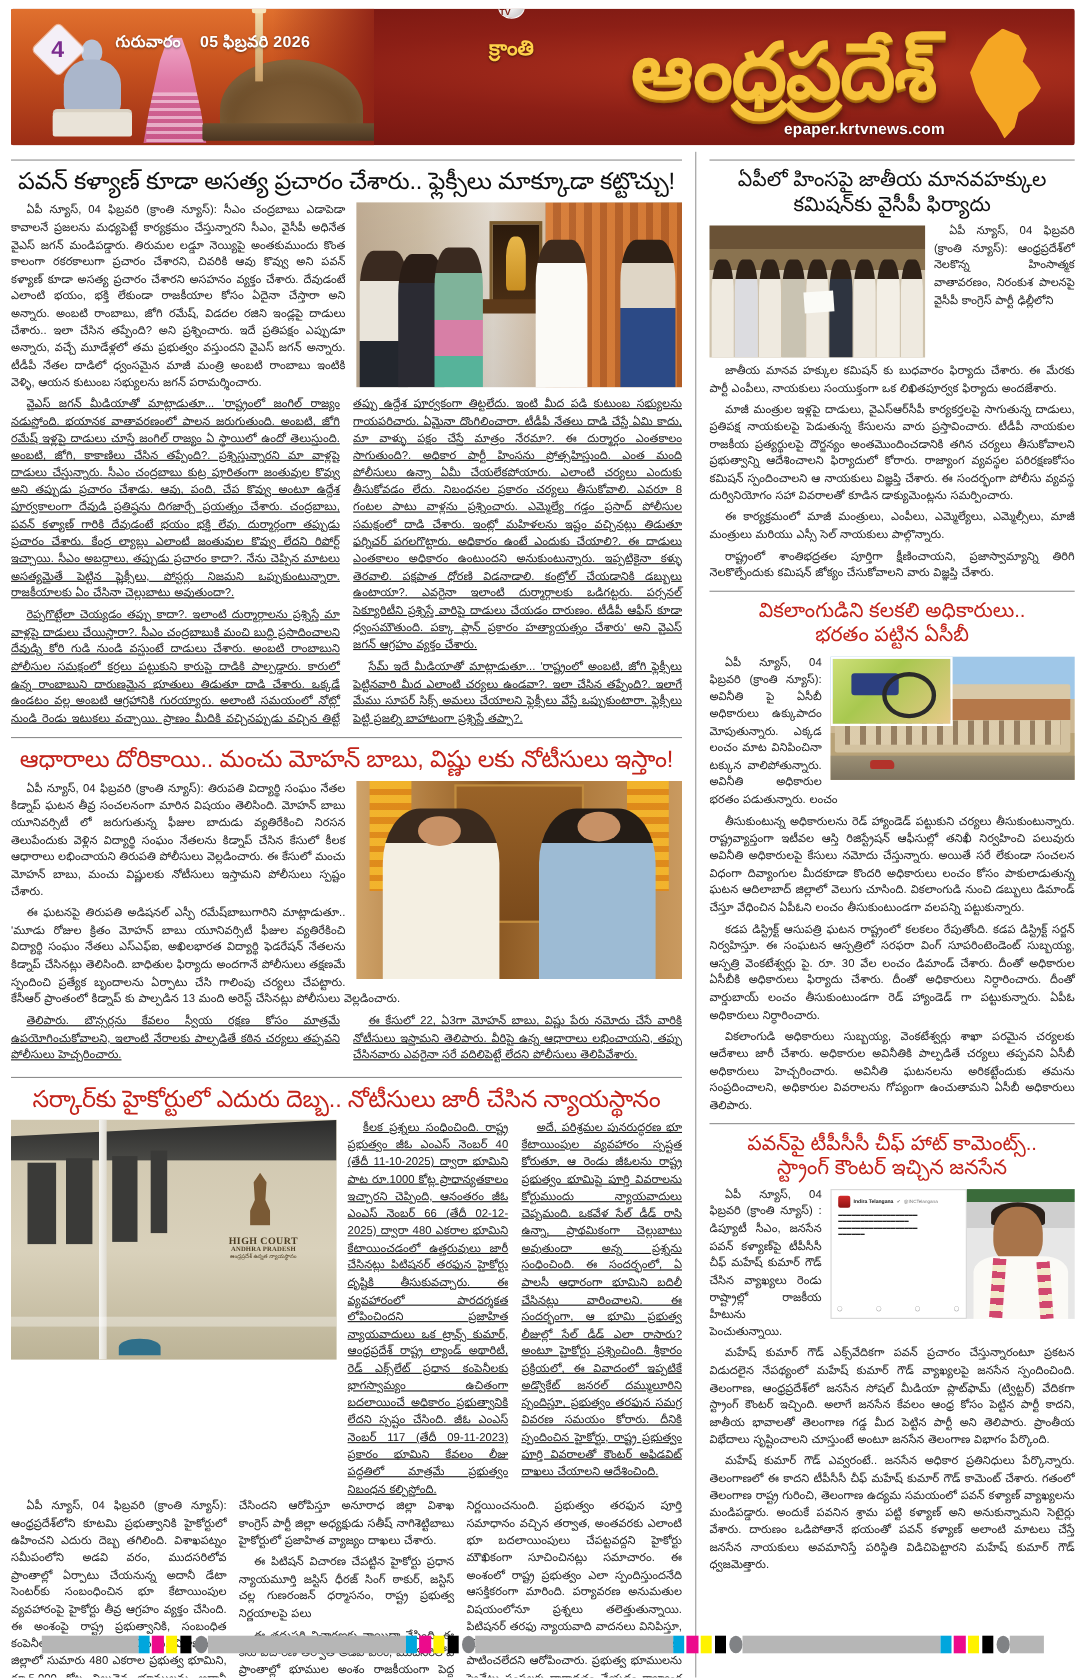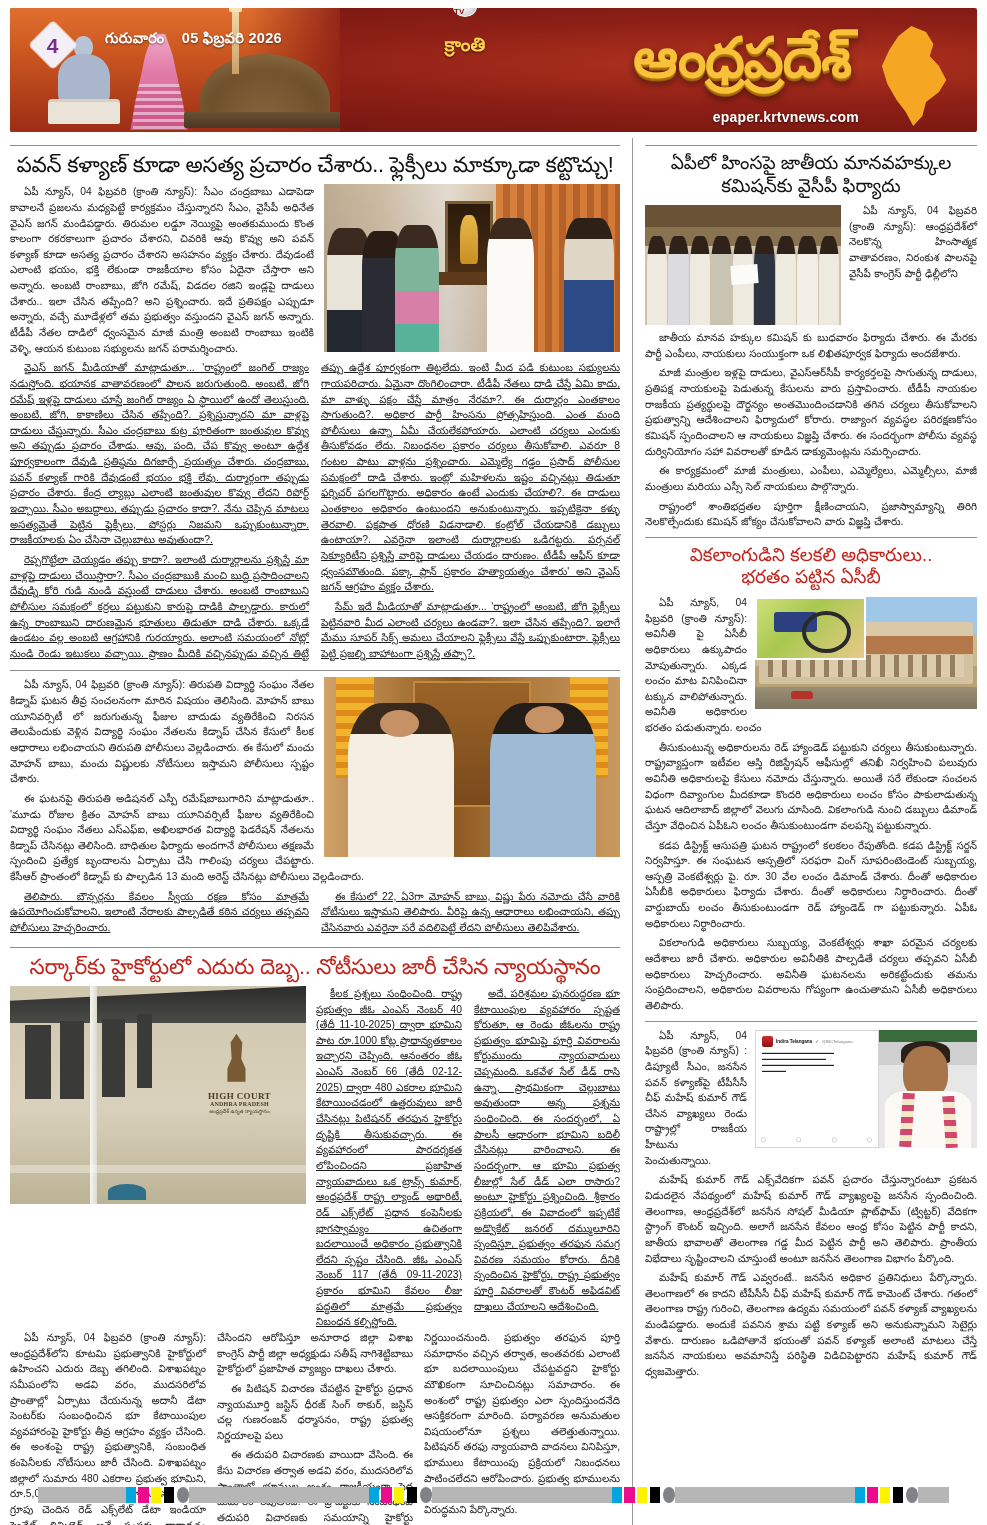--- a/index.html
+++ b/index.html
@@ -117,21 +117,21 @@
     color:#ffd24a; font-size:19px; font-weight:700; line-height:1;
     text-shadow: 0 1px 2px rgba(0,0,0,.6);
   }
   .mh-logo .flame {
     width:16px;height:22px;border-radius:50% 50% 50% 50%/60% 60% 40% 40%;
     background: linear-gradient(180deg,#fff2a8,#ffb21e 60%,#f07c12);
   }
 
   .mh-title {
     position: absolute; right: 126px; top: 24px;
-    font-size: 56px; line-height: .96; font-weight: 700;
+    font-size: 71px; line-height: .96; font-weight: 700;
     color: #f7c23a;
     font-family: "Liberation Serif", "DejaVu Serif", serif;
     letter-spacing: -1px;
     text-shadow:
       0 1px 0 #b87a11, 0 2px 0 #a96d0d, 0 3px 0 #97600b,
       0 5px 8px rgba(0,0,0,.55);
     white-space: nowrap;
   }
   .mh-map {
     position: absolute; right: 16px; top: 18px; width: 92px; height: 100px;
@@ -522,20 +522,21 @@
       <div class="body-text cols2">
         <p>వైఎస్ జగన్ మీడియాతో మాట్లాడుతూ... 'రాష్ట్రంలో జంగిల్ రాజ్యం నడుస్తోంది. భయానక వాతావరణంలో పాలన జరుగుతుంది. అంబటి, జోగి రమేష్ ఇళ్లపై దాడులు చూస్తే జంగిల్ రాజ్యం ఏ స్థాయిలో ఉందో తెలుస్తుంది. అంబటి, జోగి, కాకాణిలు చేసిన తప్పేంది?. ప్రశ్నిస్తున్నారని మా వాళ్లపై దాడులు చేస్తున్నారు. సీఎం చంద్రబాబు కుట్ర పూరితంగా జంతువుల కొవ్వు అని తప్పుడు ప్రచారం చేశాడు. ఆవు, పంది, చేప కొవ్వు అంటూ ఉద్దేశ పూర్వకాలంగా దేవుడి ప్రతిష్ఠను దిగజార్చే ప్రయత్నం చేశారు. చంద్రబాబు, పవన్ కళ్యాణ్ గారికి దేవుడంటే భయం భక్తి లేవు. దుర్మార్గంగా తప్పుడు ప్రచారం చేశారు. కేంద్ర ల్యాబ్లు ఎలాంటి జంతువుల కొవ్వు లేదని రిపోర్ట్ ఇచ్చాయి. సీఎం అబద్దాలు, తప్పుడు ప్రచారం కాదా?. నేను చెప్పిన మాటలు అసత్యమైతే పెట్టిన ఫ్లెక్సీలు, పోస్టర్లు నిజమని ఒప్పుకుంటున్నారా. రాజకీయాలకు ఏం చేసినా చెల్లుబాటు అవుతుందా?.</p>
         <p>రెప్పగొట్టేలా చెయ్యడం తప్పు కాదా?. ఇలాంటి దుర్మార్గాలను ప్రశ్నిస్తే మా వాళ్లపై దాడులు చేయిస్తారా?. సీఎం చంద్రబాబుకి మంచి బుద్ది ప్రసాదించాలని దేవుడ్ని కోరి గుడి నుండి వస్తుంటే దాడులు చేశారు. అంబటి రాంబాబుని పోలీసుల సమక్షంలో కర్రలు పట్టుకుని కారుపై దాడికి పాల్పడ్డారు. కారులో ఉన్న రాంబాబుని దారుణమైన భూతులు తిడుతూ దాడి చేశారు. ఒక్కడే ఉండటం వల్ల అంబటి ఆగ్రహానికి గురయ్యారు. అలాంటి సమయంలో నోట్లో నుండి రెండు ఇటుకలు వచ్చాయి. ప్రాణం మీదికి వచ్చినప్పుడు వచ్చిన తిట్టే తప్పు ఉద్దేశ పూర్వకంగా తిట్టలేదు. ఇంటి మీద పడి కుటుంబ సభ్యులను గాయపరిచారు. ఏమైనా దొంగిలించారా. టీడీపీ నేతలు దాడి చేస్తే ఏమి కాదు, మా వాళ్ళు పక్షం చేస్తే మాత్రం నేరమా?. ఈ దుర్మార్గం ఎంతకాలం సాగుతుంది?. అధికార పార్టీ హింసను ప్రోత్సహిస్తుంది. ఎంత మంది పోలీసులు ఉన్నా ఏమీ చేయలేకపోయారు. ఎలాంటి చర్యలు ఎందుకు తీసుకోవడం లేదు. నిబంధనల ప్రకారం చర్యలు తీసుకోవాలి. ఎవరూ 8 గంటల పాటు వాళ్లను ప్రశ్నించారు. ఎమ్మెల్యే గడ్డం ప్రసాద్ పోలీసుల సమక్షంలో దాడి చేశారు. ఇంట్లో మహిళలను ఇష్టం వచ్చినట్లు తిడుతూ ఫర్నిచర్ పగలగొట్టారు. అధికారం ఉంటే ఎందుకు చేయాలి?. ఈ దాడులు ఎంతకాలం అధికారం ఉంటుందని అనుకుంటున్నారు. ఇప్పటికైనా కళ్ళు తెరవాలి. పక్షపాత ధోరణి విడనాడాలి. కంట్రోల్ చేయడానికి డబ్బులు ఉంటాయా?. ఎవరైనా ఇలాంటి దుర్మార్గాలకు ఒడిగట్టరు.  పర్సనల్ సెక్యూరిటీని ప్రశ్నిస్తే వారిపై దాడులు చేయడం దారుణం. టీడీపీ ఆఫీస్ కూడా ధ్వంసమౌతుంది. పక్కా ప్లాన్ ప్రకారం హత్యాయత్నం చేశారు' అని వైఎస్ జగన్ ఆగ్రహం వ్యక్తం చేశారు.</p>
         <p>సేమ్ ఇదే మీడియాతో మాట్లాడుతూ... 'రాష్ట్రంలో అంబటి, జోగి ఫ్లెక్సీలు పెట్టినవారి మీద ఎలాంటి చర్యలు ఉండవా?. ఇలా చేసిన తప్పేంది?. ఇలాగే మేము సూపర్ సిక్స్ అమలు చేయాలని ఫ్లెక్సీలు వేస్తే ఒప్పుకుంటారా. ఫ్లెక్సీలు పెట్టి ప్రజల్ని బాహాటంగా ప్రశ్నిస్తే తప్పా?.</p>
       </div>
     </section>
 
     <hr class="hrule">
 
     <section>
+      <h2 class="hl big red">ఆధారాలు దోరికాయి.. మంచు మోహన్ బాబు, విష్ణు లకు నోటీసులు ఇస్తాం!</h2>
 
       <div class="clearfix">
         <div class="photo ph-actors wrap-right">
           <div class="garland-l"></div>
           <div class="garland-r"></div>
           <div class="door"></div>
           <div class="a1"></div>
             <div class="a2"></div>
           <div class="f1"></div>
             <div class="f2"></div>
@@ -658,20 +659,24 @@
       <div class="body-text">
         <p>తీసుకుంటున్న అధికారులను రెడ్ హ్యాండెడ్ పట్టుకుని చర్యలు తీసుకుంటున్నారు. రాష్ట్రవ్యాప్తంగా ఇటీవల ఆస్తి రిజిస్ట్రేషన్ ఆఫీసుల్లో తనిఖీ నిర్వహించి పలువురు అవినీతి అధికారులపై కేసులు నమోదు చేస్తున్నారు. అయితే సరే లేకుండా సంచలన విధంగా దివ్యాంగుల మీదకూడా కొందరి అధికారులు లంచం కోసం పాకులాడుతున్న ఘటన ఆదిలాబాద్ జిల్లాలో వెలుగు చూసింది. వికలాంగుడి నుంచి డబ్బులు డిమాండ్ చేస్తూ వేధించిన ఏపీఓని లంచం తీసుకుంటుండగా వలపన్ని పట్టుకున్నారు.</p>
         <p>కడప డిస్ట్రిక్ట్ ఆసుపత్రి ఘటన రాష్ట్రంలో కలకలం రేపుతోంది. కడప డిస్ట్రిక్ట్ సర్జన్ నిర్వహిస్తూ. ఈ సంఘటన ఆస్పత్రిలో సరఫరా వింగ్ సూపరింటెండెంట్ సుబ్బయ్య, ఆస్పత్రి వెంకటేశ్వర్లు పై. రూ. 30 వేల లంచం డిమాండ్ చేశారు. దీంతో అధికారుల ఏసీబీకి అధికారులు ఫిర్యాదు చేశారు. దీంతో అధికారులు నిర్ధారించారు. దీంతో వార్డుబాయ్ లంచం తీసుకుంటుండగా రెడ్ హ్యాండెడ్ గా పట్టుకున్నారు. ఏపీఓ అధికారులు నిర్ధారించారు.</p>
         <p>వికలాంగుడి అధికారులు సుబ్బయ్య, వెంకటేశ్వర్లు శాఖా పరమైన చర్యలకు ఆదేశాలు జారీ చేశారు. అధికారుల అవినీతికి పాల్పడితే చర్యలు తప్పవని ఏసీబీ అధికారులు హెచ్చరించారు. అవినీతి ఘటనలను అరికట్టేందుకు తమను సంప్రదించాలని, అధికారుల వివరాలను గోప్యంగా ఉంచుతామని ఏసీబీ అధికారులు తెలిపారు.</p>
       </div>
     </section>
 
     <hr class="hrule">
 
     <section>
+      <h2 class="hl two red">
+        <span>పవన్‌పై టీపీసీసీ చీఫ్ హాట్ కామెంట్స్..</span><br>
+        <span>స్ట్రాంగ్ కౌంటర్ ఇచ్చిన జనసేన</span>
+      </h2>
 
       <div class="clearfix">
         <div class="fig-inline-r2">
           <div class="ph-tweet">
             <div class="tw">
               <div class="hdr">
                 <span class="ava"></span>
                 <span class="nm">Indira Telangana</span>
                 <span class="hd">✔</span>
                 <span class="hd">@INCTelangana</span>

